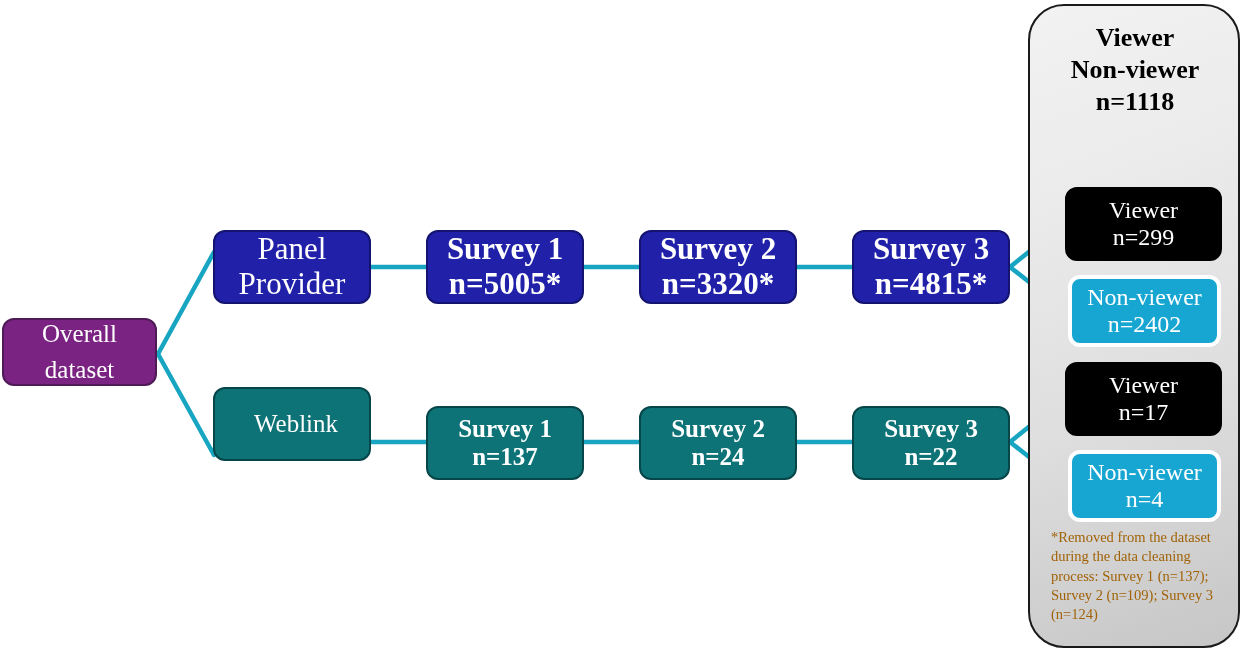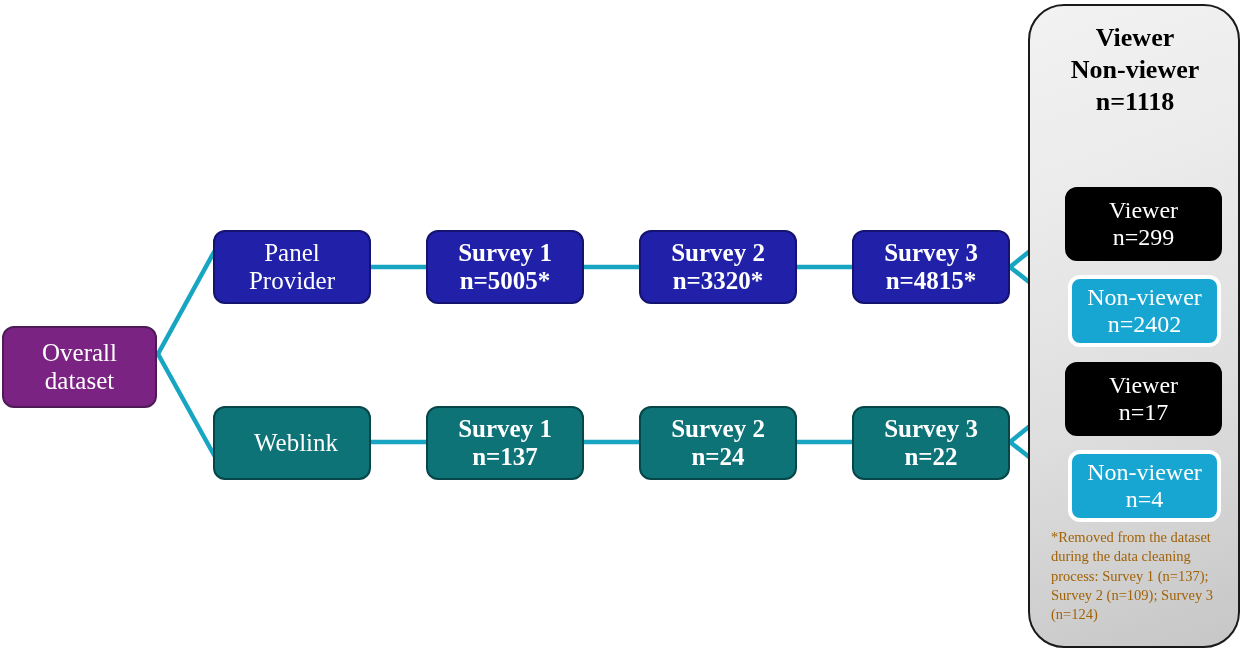--- a/index.html
+++ b/index.html
@@ -51,21 +51,21 @@
     border: 2px solid #4E1B57;
     border-radius: 12px;
     font-size: 25px;
   }
 
   
   .node-blue {
     background: #2020A8;
     border: 2px solid #141470;
     border-radius: 12px;
-    font-size: 25px;
+    font-size: 31px;
     font-weight: bold;
   }
   .node-blue.plain { font-weight: normal; }
 
   
   .node-teal {
     background: #0E7377;
     border: 2px solid #064649;
     border-radius: 12px;
     font-size: 25px;
@@ -158,21 +158,21 @@
   </svg>
 
   <div id="right-panel"></div>
 
   <div id="panel-header">
     <span class="ln">Viewer</span>
     <span class="ln">Non-viewer</span>
     <span class="ln">n=1118</span>
   </div>
 
-  <div class="node node-purple" style="left:2px; top:326px; width:155px; height:82px;">
+  <div class="node node-purple" style="left:2px; top:318px; width:155px; height:68px;justify-content:space-between;">
     <span class="ln">Overall</span>
     <span class="ln">dataset</span>
   </div>
 
   <div class="node node-blue plain" style="left:213px; top:230px; width:158px; height:74px;">
     <span class="ln">Panel</span>
     <span class="ln">Provider</span>
   </div>
 
   <div class="node node-blue" style="left:426px; top:230px; width:158px; height:74px;">
@@ -183,21 +183,21 @@
   <div class="node node-blue" style="left:639px; top:230px; width:158px; height:74px;">
     <span class="ln">Survey 2</span>
     <span class="ln">n=3320*</span>
   </div>
 
   <div class="node node-blue" style="left:852px; top:230px; width:158px; height:74px;">
     <span class="ln">Survey 3</span>
     <span class="ln">n=4815*</span>
   </div>
 
-  <div class="node node-teal plain" style="left:213px; top:406px; width:158px; height:74px;padding-left:8px;">
+  <div class="node node-teal plain" style="left:213px; top:387px; width:158px; height:74px;padding-left:8px;">
     <span class="ln">Weblink</span>
   </div>
 
   <div class="node node-teal" style="left:426px; top:406px; width:158px; height:74px;">
     <span class="ln">Survey 1</span>
     <span class="ln">n=137</span>
   </div>
 
   <div class="node node-teal" style="left:639px; top:406px; width:158px; height:74px;">
     <span class="ln">Survey 2</span>

